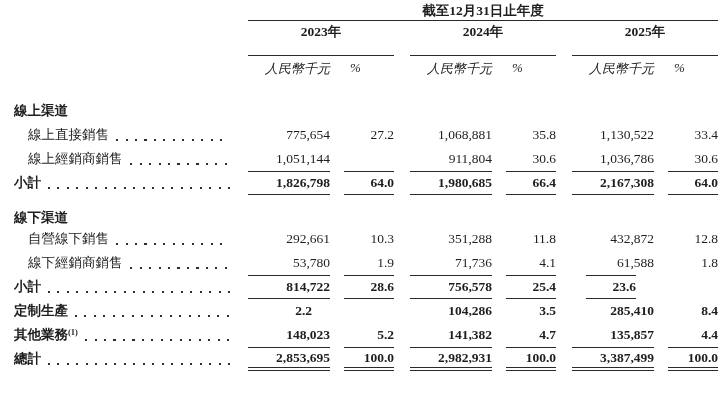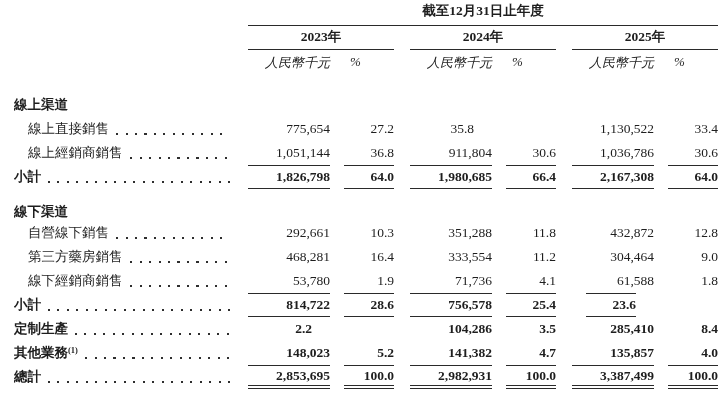--- a/index.html
+++ b/index.html
@@ -19,30 +19,29 @@
   }
 
   
   .hdr { display: flex; }
   .hdr-spacer { flex: 0 0 218px; }
   .hdr-right { margin-left: 16px; width: 470px; }
   .period {
     text-align: center;
     font-weight: 700;
     font-size: 13.5px;
-    padding-bottom: 5px;
     border-bottom: 1.4px solid #2a2a2a;
   }
   .years-row { display: flex; margin-top: 2px; }
   .year-cell {
     flex: 0 0 146px;
     text-align: center;
     font-weight: 700;
     font-size: 13.5px;
-    padding-bottom: 3px;
+    padding-bottom: 14px;
     border-bottom: 1.4px solid #2a2a2a;
   }
   .year-cell + .year-cell { margin-left: 16px; }
   .units-row { display: flex; margin-top: 4px; }
   .unit-grp { flex: 0 0 146px; display: flex; }
   .unit-grp + .unit-grp { margin-left: 16px; }
   .unit-amt {
     width: 82px; text-align: right;
     font-style: italic; font-size: 13px;
   }
@@ -120,36 +119,36 @@
     <div class="row">
       <div class="lbl indent">
         <span>線上直接銷售</span>
         <span class="leader"></span>
       </div>
       <div class="grp">
         <div class="amt">775,654</div>
         <div class="pct">27.2</div>
       </div>
       <div class="grp">
+        <div class="amt">1,068,881</div>
         <div class="pct">35.8</div>
       </div>
       <div class="grp">
         <div class="amt">1,130,522</div>
         <div class="pct">33.4</div>
       </div>
     </div>
 
     <div class="row">
       <div class="lbl indent">
         <span>線上經銷商銷售</span>
         <span class="leader"></span>
       </div>
       <div class="grp">
         <div class="amt">1,051,144</div>
-        <div class="pct">36.8</div>
       </div>
       <div class="grp">
         <div class="amt">911,804</div>
         <div class="pct">30.6</div>
       </div>
       <div class="grp">
         <div class="amt">1,036,786</div>
         <div class="pct">30.6</div>
       </div>
     </div>
@@ -189,38 +188,20 @@
       <div class="grp">
         <div class="amt">351,288</div>
         <div class="pct">11.8</div>
       </div>
       <div class="grp">
         <div class="amt">432,872</div>
         <div class="pct">12.8</div>
       </div>
     </div>
 
-    <div class="row">
-      <div class="lbl indent">
-        <span>第三方藥房銷售</span>
-        <span class="leader"></span>
-      </div>
-      <div class="grp">
-        <div class="amt">468,281</div>
-        <div class="pct">16.4</div>
-      </div>
-      <div class="grp">
-        <div class="amt">333,554</div>
-        <div class="pct">11.2</div>
-      </div>
-      <div class="grp">
-        <div class="amt">304,464</div>
-        <div class="pct">9.0</div>
-      </div>
-    </div>
 
     <div class="row">
       <div class="lbl indent">
         <span>線下經銷商銷售</span>
         <span class="leader"></span>
       </div>
       <div class="grp">
         <div class="amt">53,780</div>
         <div class="pct">1.9</div>
       </div>
@@ -279,21 +260,21 @@
       <div class="grp">
         <div class="amt">148,023</div>
         <div class="pct">5.2</div>
       </div>
       <div class="grp">
         <div class="amt">141,382</div>
         <div class="pct">4.7</div>
       </div>
       <div class="grp">
         <div class="amt">135,857</div>
-        <div class="pct">4.0</div>
+        <div class="pct">4.4</div>
       </div>
     </div>
 
     <div class="row rt rbd bold">
       <div class="lbl">
         <span>總計</span>
         <span class="leader"></span>
       </div>
       <div class="grp">
         <div class="amt">2,853,695</div>

